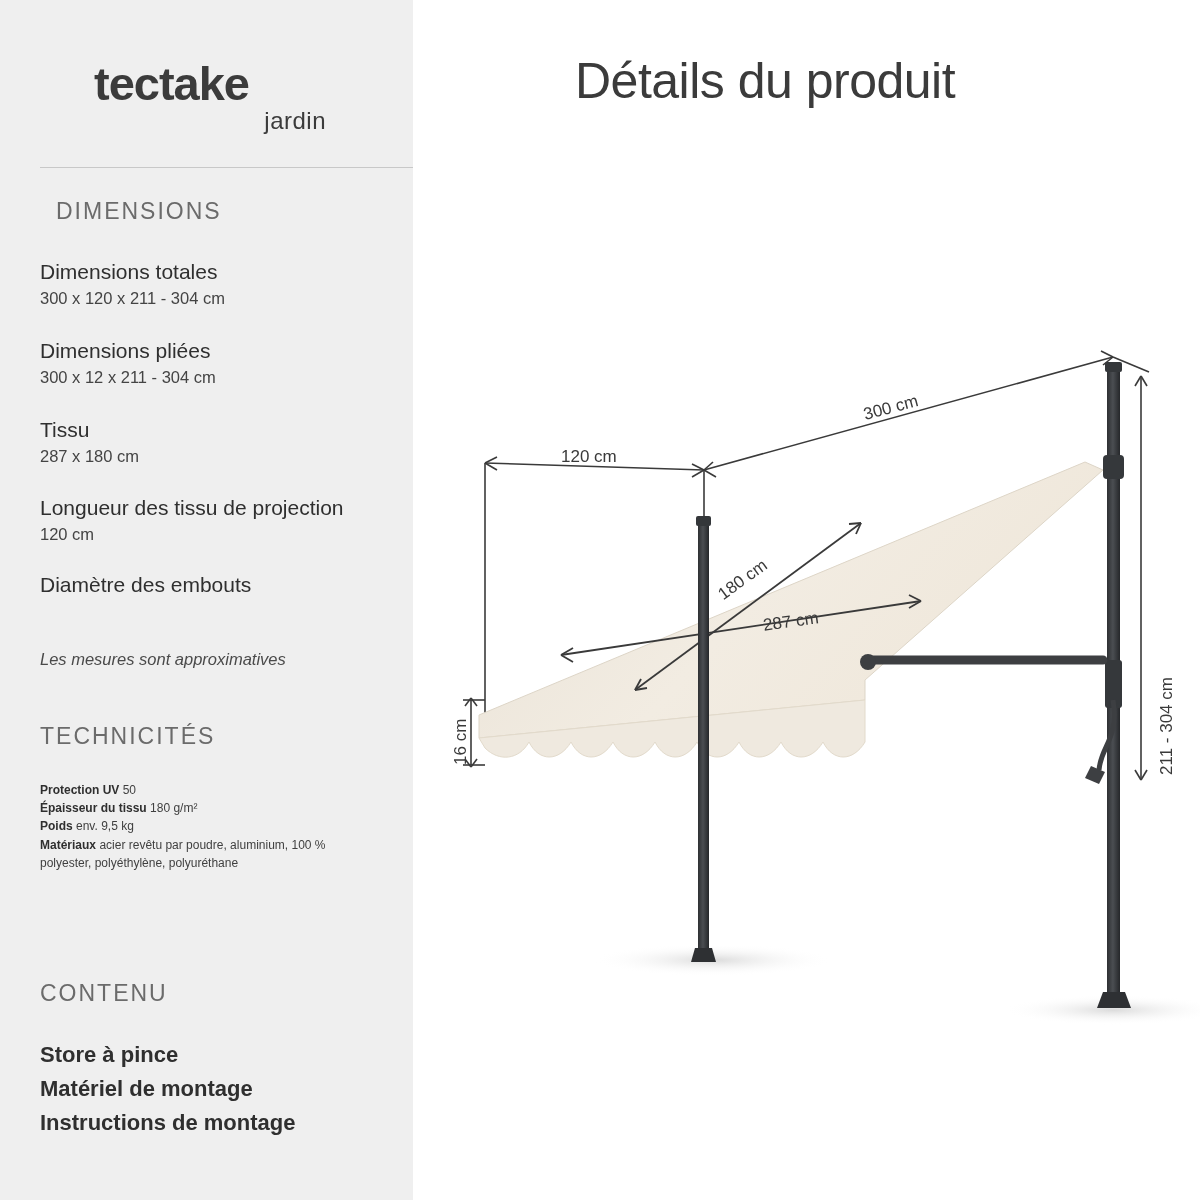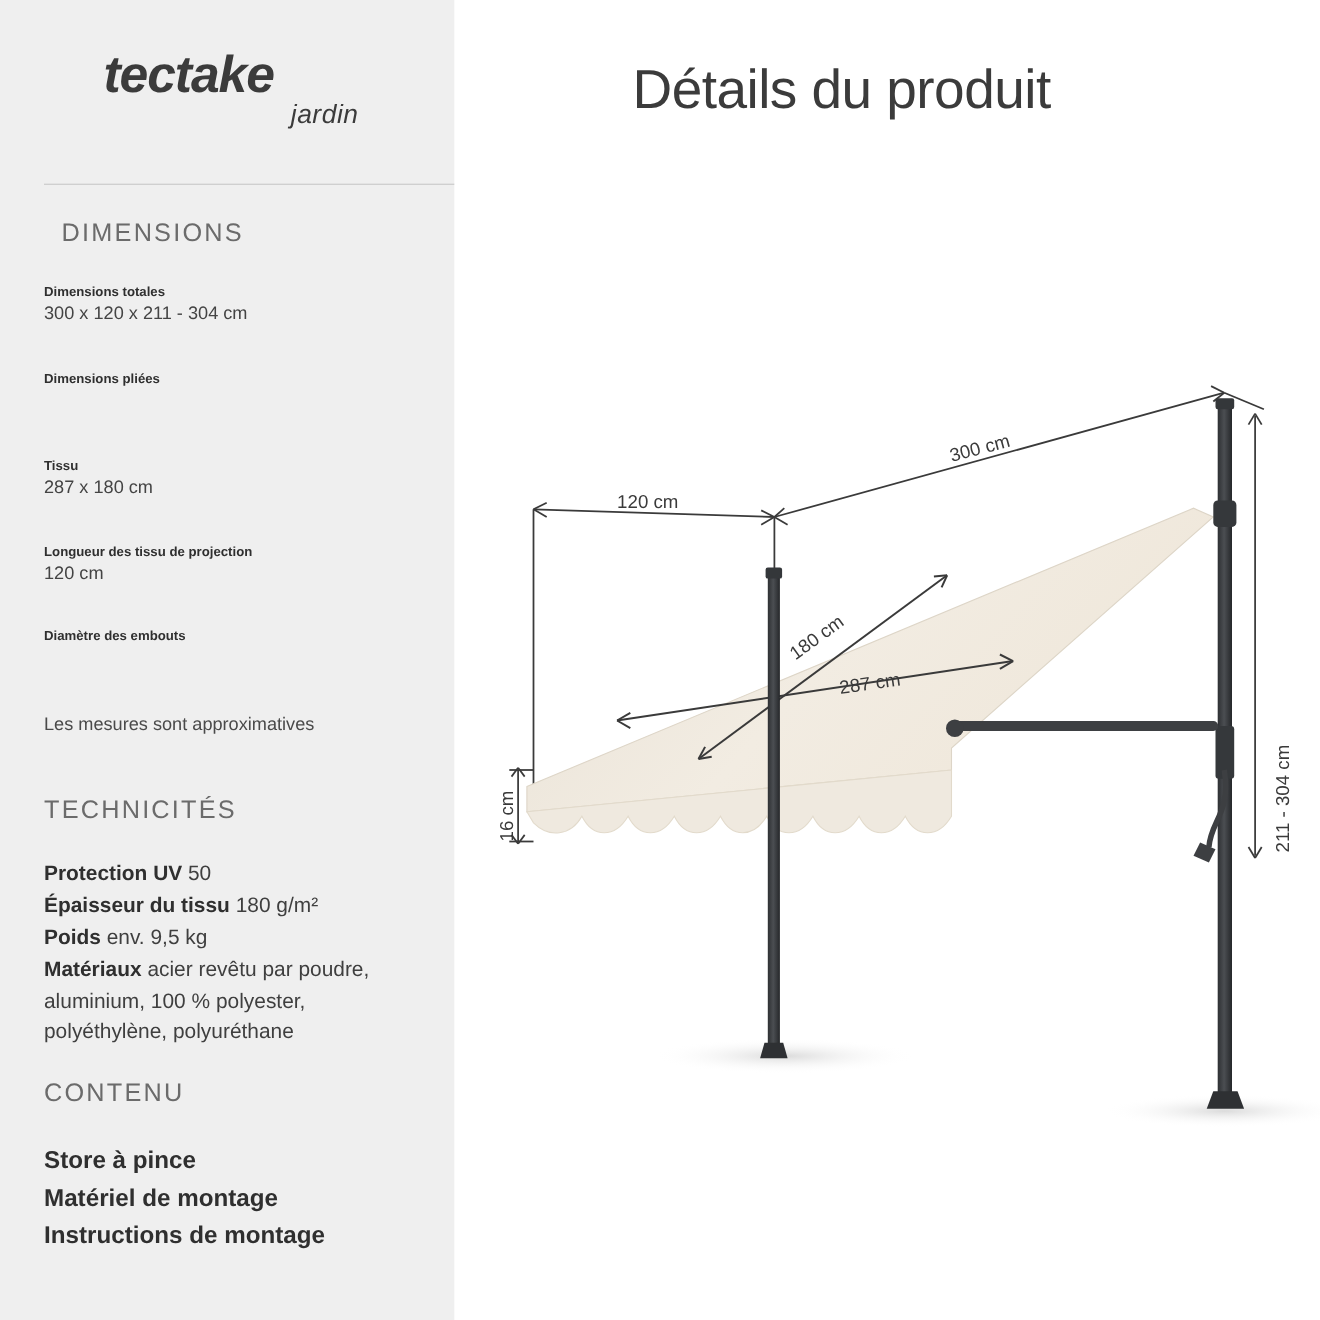--- a/index.html
+++ b/index.html
@@ -22,23 +22,22 @@
     position: absolute;
     left: 0;
     top: 0;
     width: 413px;
     height: 1200px;
     background: #efefef;
   }
   .brand {
     position: absolute;
     left: 94px;
-    top: 44px;
+    top: 60px;
     width: 300px;
-    font-style: italic;
   }
   .brand-name {
     font-size: 47px;
     font-weight: bold;
     color: #3b3b3b;
     letter-spacing: -1px;
     line-height: 1;
   }
   .brand-sub {
     font-size: 24px;
@@ -66,36 +65,36 @@
   }
   .block {
     position: absolute;
     left: 40px;
     width: 360px;
     font-size: 16.5px;
     color: #3b3b3b;
     line-height: 1.45;
   }
   .block .lbl {
-    font-weight: bold;
+    font-weight: normal;
     color: #2f2f2f;
-    font-size: 12px;
+    font-size: 21px;
   }
   .block .val {
     color: #444444;
     font-size: 16.5px;
   }
   .note {
     position: absolute;
     left: 40px;
     font-size: 16.5px;
     color: #4a4a4a;
   }
   .tech-line {
-    font-size: 19px;
+    font-size: 12px;
     color: #3f3f3f;
     line-height: 1.52;
   }
   .tech-line b { color: #2f2f2f; }
   .content-line {
     font-size: 22px;
     color: #2f2f2f;
     font-weight: bold;
     line-height: 1.55;
   }
@@ -141,37 +140,38 @@
 
   <div class="section-head" style="top:198px;margin-left:16px;">DIMENSIONS</div>
 
   <div class="block" style="top:257px;">
     <div class="lbl">Dimensions totales</div>
     <div class="val">300 x 120 x 211 - 304 cm</div>
   </div>
 
   <div class="block" style="top:336px;">
     <div class="lbl">Dimensions pliées</div>
+    <div class="val">300 x 12 x 211 - 304 cm</div>
   </div>
 
   <div class="block" style="top:415px;">
     <div class="lbl">Tissu</div>
     <div class="val">287 x 180 cm</div>
   </div>
 
   <div class="block" style="top:493px;">
     <div class="lbl">Longueur des tissu de projection</div>
     <div class="val">120 cm</div>
   </div>
 
   <div class="block" style="top:570px;">
     <div class="lbl">Diamètre des embouts</div>
   </div>
 
-  <div class="note" style="top:650px;">Les mesures sont approximatives</div>
+  <div class="note" style="top:650px;font-style:italic;">Les mesures sont approximatives</div>
 
   <div class="section-head" style="top:723px;">TECHNICITÉS</div>
 
   <div class="block" style="top:781px; width:300px;">
     <div class="tech-line">
       <b>Protection UV</b>
       <span>50</span>
     </div>
     <div class="tech-line">
       <b>Épaisseur du tissu</b>

